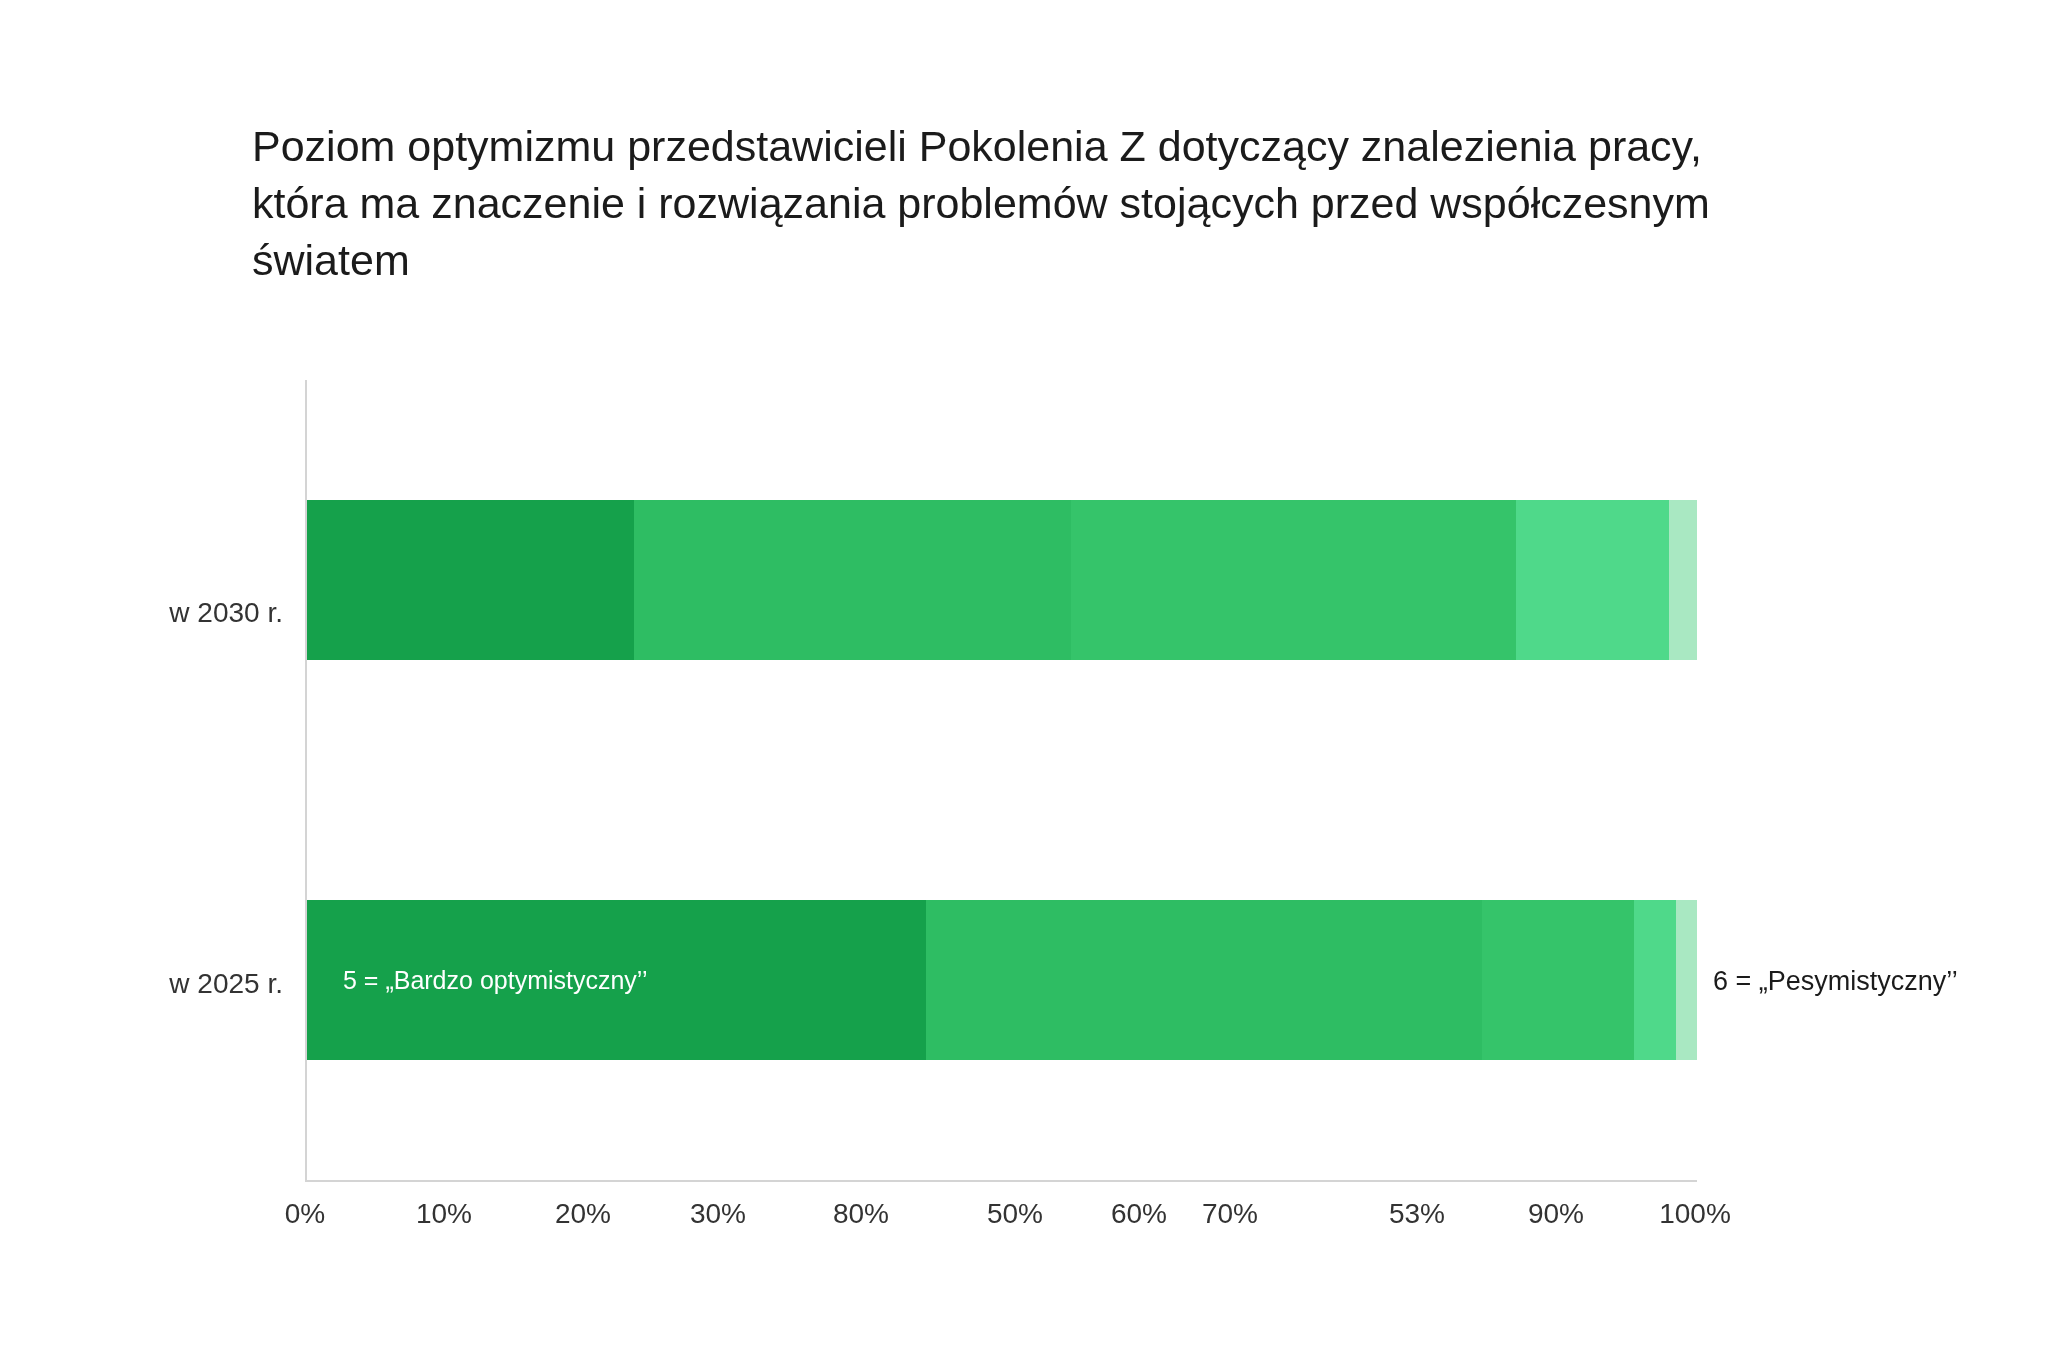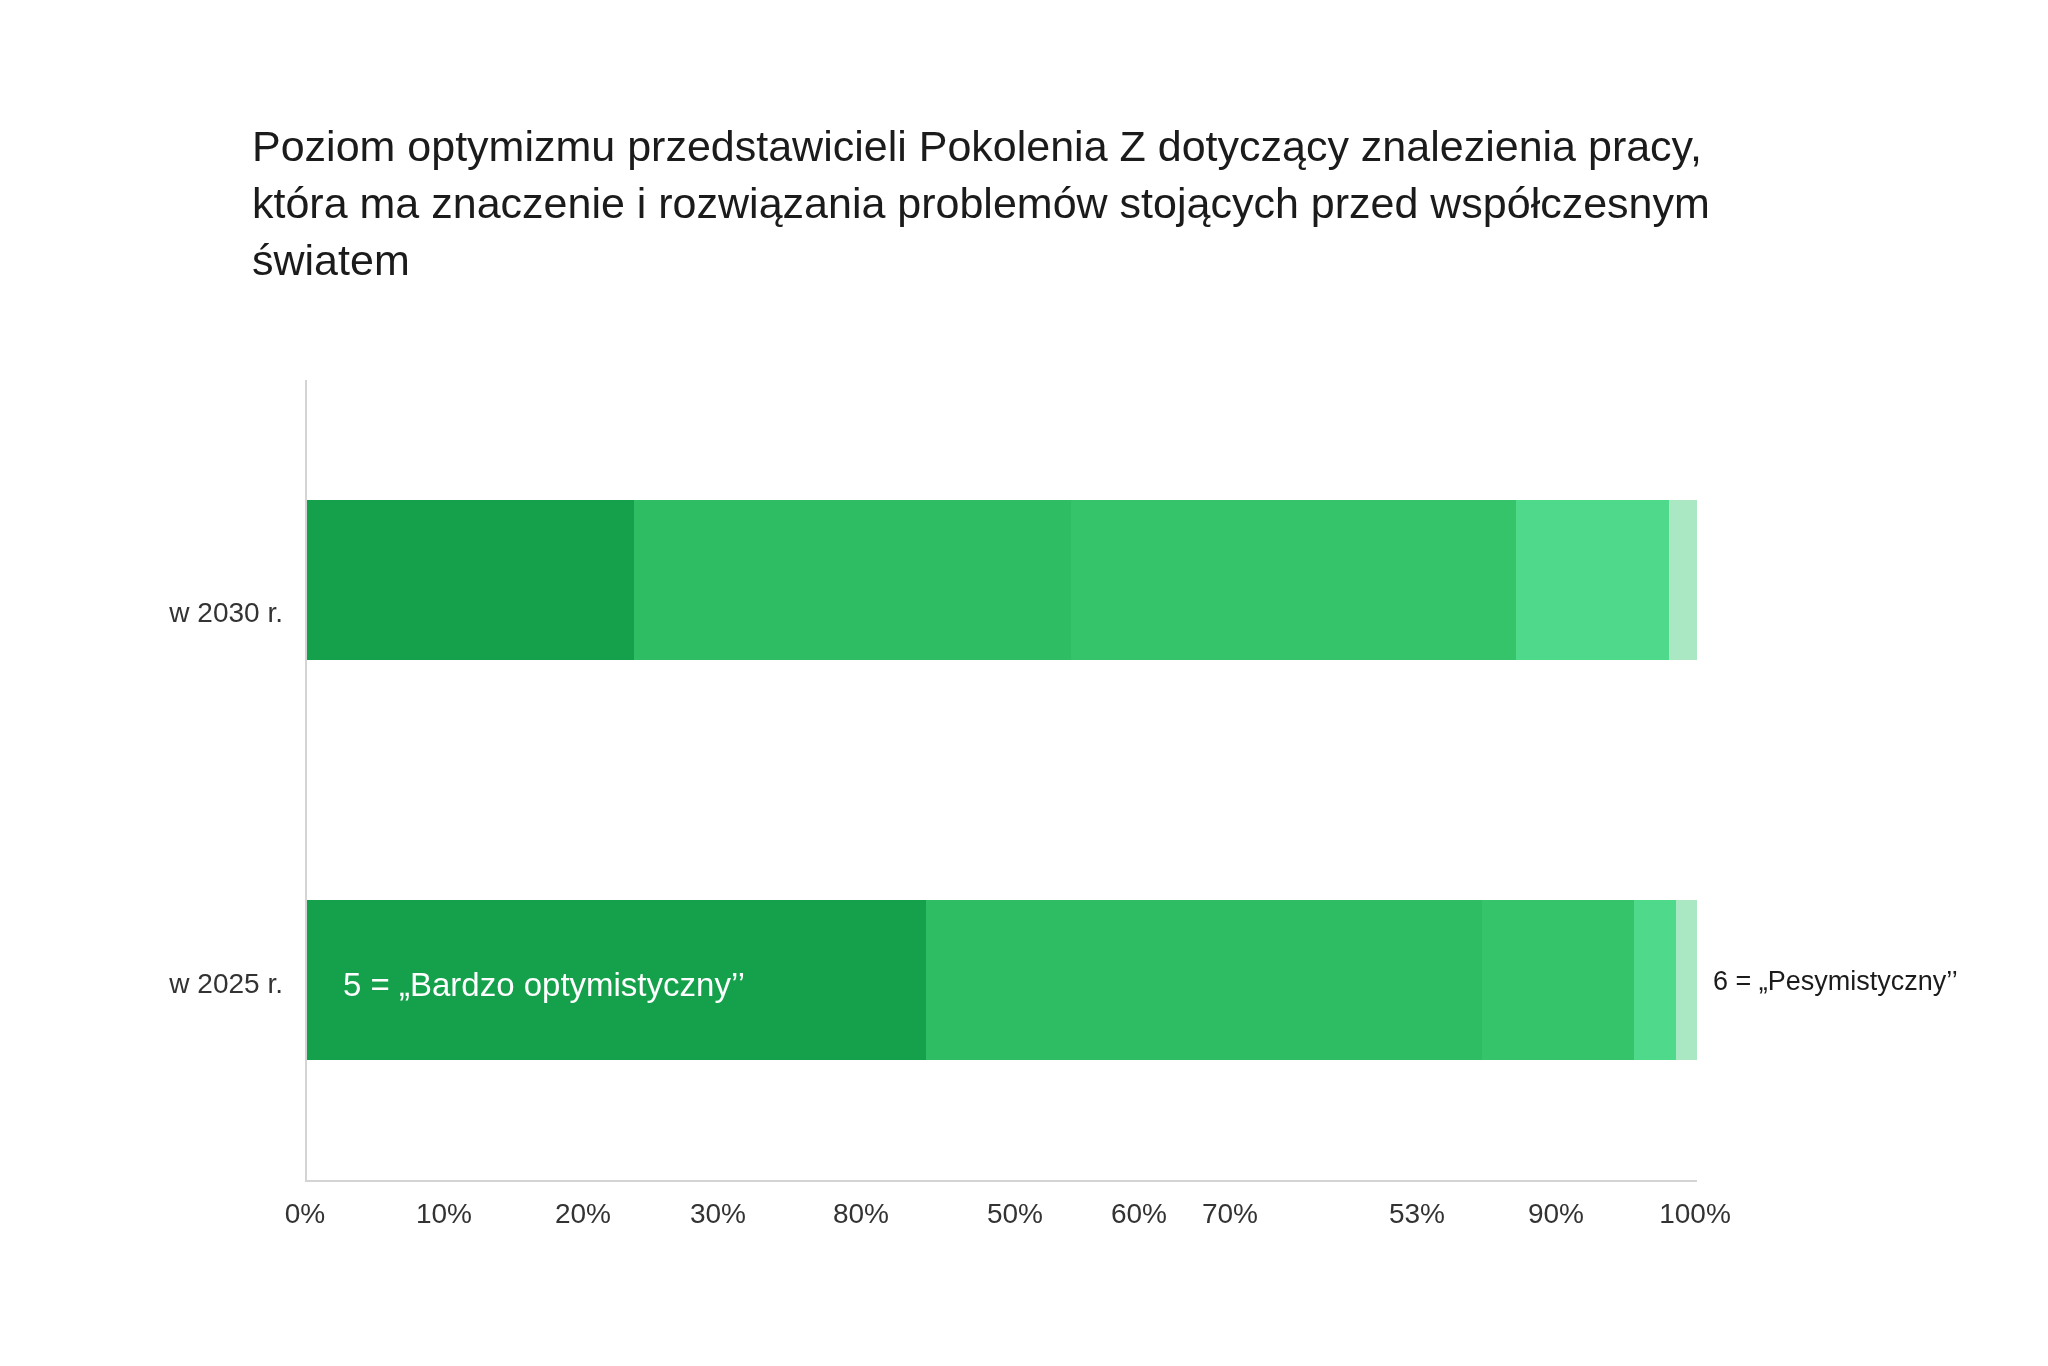--- a/index.html
+++ b/index.html
@@ -79,21 +79,21 @@
     color: #333333;
   }
   #ytick-2030 { left: -252px; top: 188px; margin-top: 29px; }
   #ytick-2025 { left: -252px; top: 588px; }
 
   
   #label-optimistic {
     position: absolute;
     left: 38px;
     top: 586px;
-    font-size: 33px;
+    font-size: 25px;
     color: #ffffff;
     white-space: nowrap;
   }
   #label-pessimistic {
     position: absolute;
     left: 1408px;
     top: 586px;
     font-size: 27px;
     color: #1b1b1b;
     white-space: nowrap;

